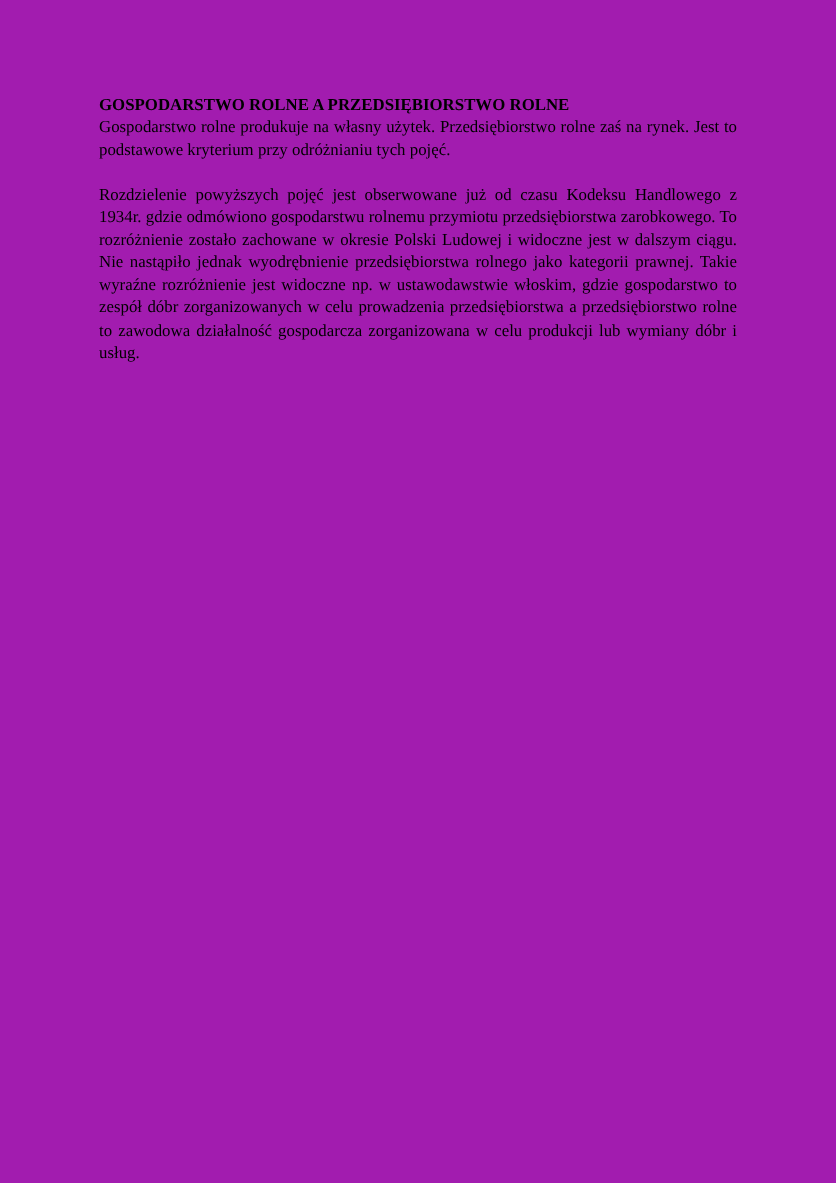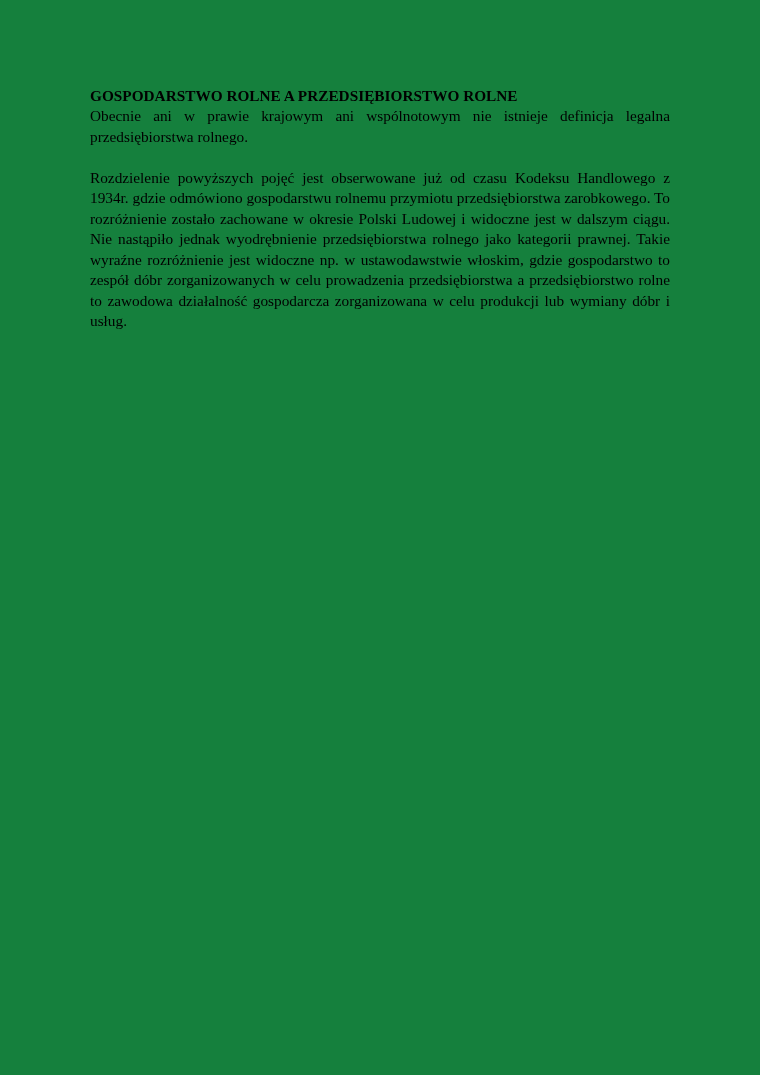--- a/index.html
+++ b/index.html
@@ -4,21 +4,21 @@
 <style>
   html, body {
     margin: 0;
     padding: 0;
     background: #ffffff;
   }
   .page {
     position: relative;
     width: 760px;
     height: 1075px;
-    background: #15803d;
+    background: #a21caf;
     box-sizing: border-box;
     padding: 86px 90px 16px 90px;
     font-family: "Liberation Serif", serif;
     font-size: 15.3px;
     line-height: 20.45px;
     color: #000000;
     overflow: hidden;
   }
   .doc-heading {
     margin: 0;
@@ -34,15 +34,15 @@
   }
   .doc-para.gap-before {
     margin-top: 20.45px;
   }
 </style>
 </head>
 <body>
 
 <div class="page">
   <h1 class="doc-heading">GOSPODARSTWO ROLNE A PRZEDSIĘBIORSTWO ROLNE</h1>
-  <p class="doc-para">Obecnie ani w prawie krajowym ani wspólnotowym nie istnieje definicja legalna przedsiębiorstwa rolnego.</p>
+  <p class="doc-para">Gospodarstwo rolne produkuje na własny użytek. Przedsiębiorstwo rolne zaś na rynek. Jest to podstawowe kryterium przy odróżnianiu tych pojęć.</p>
   <p class="doc-para gap-before">Rozdzielenie powyższych pojęć jest obserwowane już od czasu Kodeksu Handlowego z 1934r. gdzie odmówiono gospodarstwu rolnemu przymiotu przedsiębiorstwa zarobkowego. To rozróżnienie zostało zachowane w okresie Polski Ludowej i widoczne jest w dalszym ciągu. Nie nastąpiło jednak wyodrębnienie przedsiębiorstwa rolnego jako kategorii prawnej. Takie wyraźne rozróżnienie jest widoczne np. w ustawodawstwie włoskim, gdzie gospodarstwo to zespół dóbr zorganizowanych w celu prowadzenia przedsiębiorstwa a przedsiębiorstwo rolne to zawodowa działalność gospodarcza zorganizowana w celu produkcji lub wymiany dóbr i usług.</p>
 </div>
 
 </body></html>

